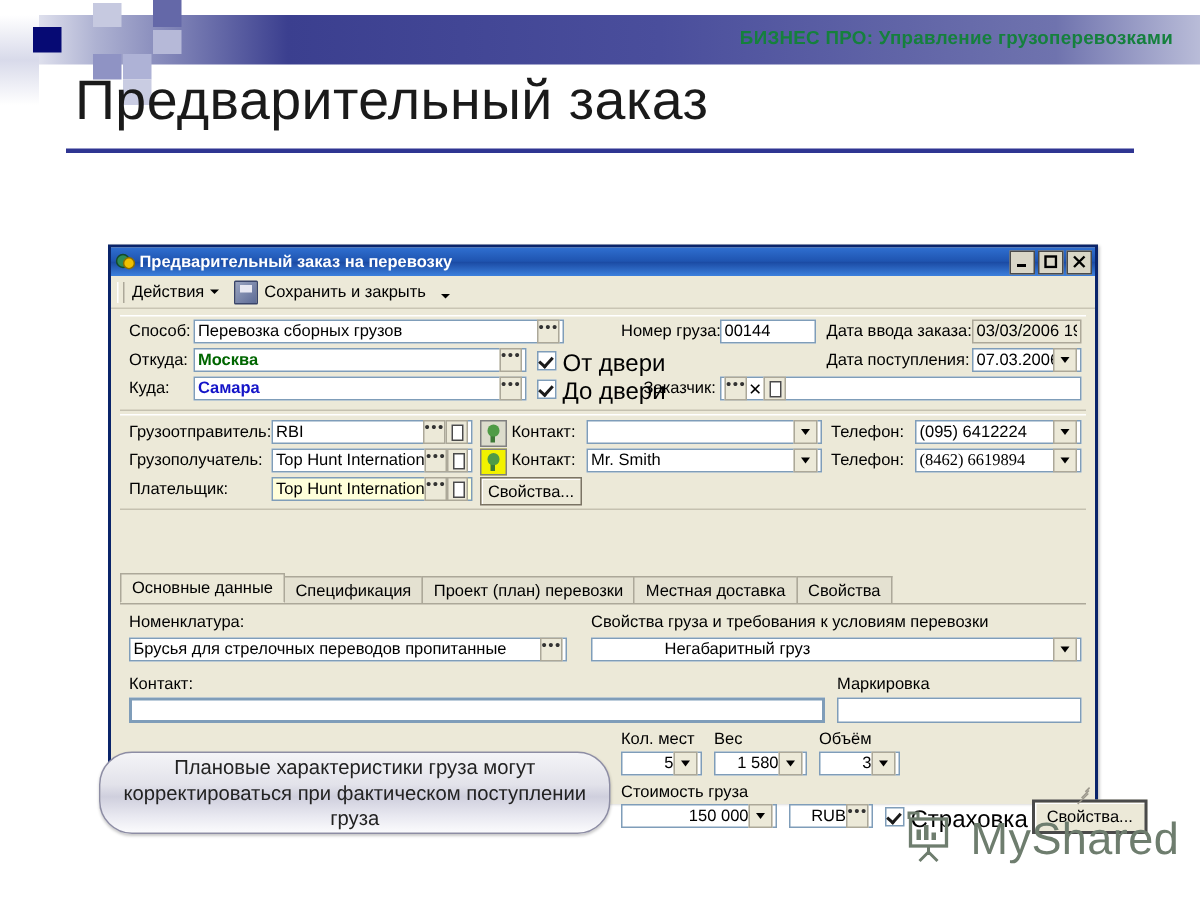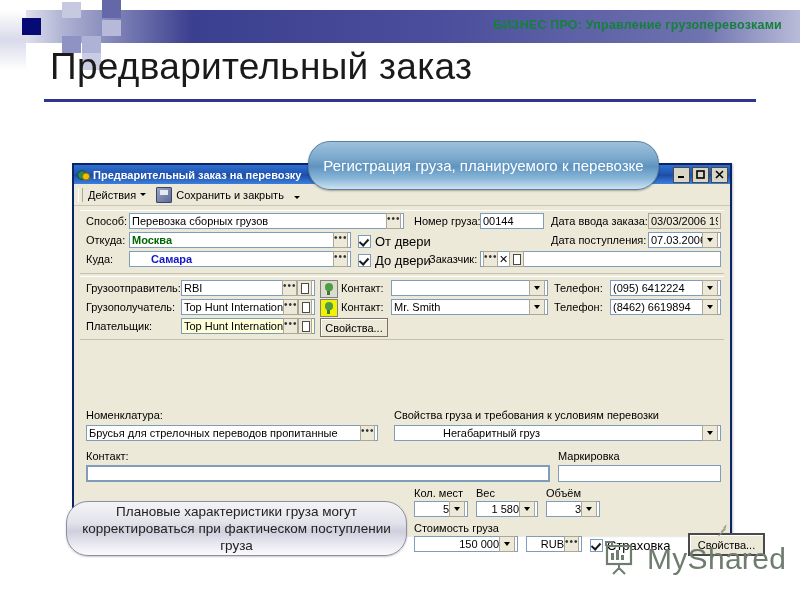--- a/index.html
+++ b/index.html
@@ -49,32 +49,32 @@
   .client{position:relative;padding:0;background:#ece9d8;height:330px;}
 
   
   .lbl{font-size:11px;color:#000;white-space:nowrap;}
   .fld{background:#fff;border:1px solid #7f9db9;height:16px;box-sizing:border-box;
     display:flex;align-items:center;font-size:11px;color:#000;padding:0 2px;position:relative;}
   .fld.ro{background:#ece9d8;border:1px solid #aca899;}
   .fld.hl{background:#ffffda;border:1px solid #7f9db9;}
   .fval{flex:1 1 auto;overflow:hidden;white-space:nowrap;}
   .fval.green{color:#006600;font-weight:bold;}
-  .fval.blue{color:#1414c8;font-weight:bold;margin-left:19px;}
+  .fval.blue{color:#1414c8;font-weight:bold;}
   .fval.right{text-align:right;}
   .dots{flex:0 0 auto;width:13px;height:14px;background:#ece9d8;border:1px solid #aca899;
     font-size:10px;line-height:9px;text-align:center;color:#333;letter-spacing:1px;overflow:hidden;}
   .ddarrow{flex:0 0 auto;width:14px;height:14px;background:#ece9d8;border:1px solid #aca899;
     display:flex;align-items:center;justify-content:center;}
   .ddarrow i{width:0;height:0;border-left:3px solid transparent;border-right:3px solid transparent;border-top:4px solid #000;display:block;}
   .bookico{width:13px;height:14px;background:#ece9d8;border:1px solid #aca899;position:relative;}
   .bookico:after{content:"";position:absolute;left:3px;top:2px;width:6px;height:9px;border:1px solid #4a4a4a;background:#fff;}
   .xbtn{font-size:11px;font-weight:bold;color:#000;width:11px;text-align:center;}
 
-  .chk{display:flex;align-items:center;gap:4px;font-size:13px;white-space:nowrap;}
+  .chk{display:flex;align-items:flex-start;gap:4px;font-size:16px;white-space:nowrap;}
   .box{width:11px;height:11px;background:#fff;border:1px solid #7f9db9;position:relative;flex:0 0 auto;}
   .box.on:after{content:"";position:absolute;left:2px;top:1px;width:4px;height:7px;border:solid #1a1a1a;border-width:0 2px 2px 0;transform:rotate(42deg);}
 
   .person{width:16px;height:16px;border:1px solid #808080;background:#dcdccc;position:relative;flex:0 0 auto;}
   .person.y{background:#f2f200;}
   .person:after{content:"";position:absolute;left:4px;top:2px;width:8px;height:8px;border-radius:50% 50% 45% 45%;background:#4f9b46;}
   .person:before{content:"";position:absolute;left:6px;top:9px;width:3px;height:5px;background:#3d7a37;}
 
   .btn{background:#ece9d8;border:1px solid #7a7364;box-shadow:inset 1px 1px 0 #fff;
     font-size:11px;color:#000;display:flex;align-items:center;justify-content:center;white-space:nowrap;}
@@ -164,21 +164,21 @@
         <span>Сохранить и закрыть</span>
       </span>
       <span class="caret" style="margin-top:6px"></span>
     </div>
 
     <div class="client">
 
       <div class="group" style="top:4px;height:62px;"></div>
 
       <div style="position:absolute;left:12px;top:9px;" class="lbl">Способ:</div>
-      <div class="fld" style="position:absolute;left:55px;top:7px;width:275px;">
+      <div class="fld" style="position:absolute;left:55px;top:7px;width:247px;">
         <span class="fval">Перевозка сборных грузов</span>
         <span class="dots">•••</span>
       </div>
       <div style="position:absolute;left:340px;top:9px;" class="lbl">Номер груза:</div>
       <div class="fld" style="position:absolute;left:406px;top:7px;width:64px;">
         <span class="fval">00144</span>
       </div>
       <div style="position:absolute;left:477px;top:9px;" class="lbl">Дата ввода заказа:</div>
       <div class="fld ro" style="position:absolute;left:574px;top:7px;width:73px;">
         <span class="fval">03/03/2006 19:14</span>
@@ -249,35 +249,52 @@
       </div>
       <span class="person y" style="position:absolute;left:246px;top:93px;"></span>
       <div style="position:absolute;left:267px;top:95px;" class="lbl">Контакт:</div>
       <div class="fld" style="position:absolute;left:317px;top:93px;width:157px;">
         <span class="fval">Mr. Smith</span>
         <span class="ddarrow">
             <i></i>
           </span>
       </div>
       <div style="position:absolute;left:480px;top:95px;" class="lbl">Телефон:</div>
-      <div class="fld" style="position:absolute;left:536px;top:93px;width:111px;">
+      <div class="fld" style="position:absolute;left:536px;top:93px;width:111px;font-family:Liberation Serif, serif;">
         <span class="fval">(8462) 6619894</span>
         <span class="ddarrow">
             <i></i>
           </span>
       </div>
 
       <div style="position:absolute;left:12px;top:114px;" class="lbl">Плательщик:</div>
       <div class="fld hl" style="position:absolute;left:107px;top:112px;width:134px;">
         <span class="fval">Top Hunt International</span>
         <span class="dots">•••</span>
         <span class="bookico"></span>
       </div>
       <div class="btn" style="position:absolute;left:246px;top:112px;width:66px;height:17px;">Свойства...</div>
 
+      <div class="tabstrip">
+        <div class="tab sel">
+            <span>Основные данные</span>
+          </div>
+        <div class="tab">
+            <span>Спецификация</span>
+          </div>
+        <div class="tab">
+            <span>Проект (план) перевозки</span>
+          </div>
+        <div class="tab">
+            <span>Местная доставка</span>
+          </div>
+        <div class="tab">
+            <span>Свойства</span>
+          </div>
+      </div>
 
       <div style="position:absolute;left:12px;top:203px;" class="lbl">Номенклатура:</div>
       <div class="fld" style="position:absolute;left:12px;top:219px;width:292px;">
         <span class="fval">Брусья для стрелочных переводов пропитанные</span>
         <span class="dots">•••</span>
       </div>
       <div style="position:absolute;left:320px;top:203px;" class="lbl">Свойства груза и требования к условиям перевозки</div>
       <div class="fld" style="position:absolute;left:320px;top:219px;width:327px;padding-left:48px;">
         <span class="fval">Негабаритный груз</span>
         <span class="ddarrow">
@@ -334,21 +351,20 @@
       <div class="btn strong" style="position:absolute;left:614px;top:327px;width:73px;height:19px;">Свойства...</div>
 
       <div class="grip">
         <i style="width:10px;height:1px;bottom:1px;transform:rotate(-45deg);right:0;"></i>
         <i style="width:7px;height:1px;bottom:4px;transform:rotate(-45deg);right:0;"></i>
         <i style="width:4px;height:1px;bottom:7px;transform:rotate(-45deg);right:0;"></i>
       </div>
     </div>
   </div>
 
-  <div class="callout top">Регистрация груза, планируемого к перевозке</div>
   <div class="callout bottom">Плановые характеристики груза могут корректироваться при фактическом поступлении груза</div>
 
   <div class="ms">
     <span>
       <svg width="40" height="40" viewBox="0 0 40 40">
         <rect x="7" y="9" width="24" height="18" fill="none" stroke="#6e7d6e" stroke-width="2.2"></rect>
         <rect x="11" y="16" width="3" height="7" fill="#6e7d6e"></rect>
         <rect x="16" y="13" width="3" height="10" fill="#6e7d6e"></rect>
         <rect x="21" y="18" width="3" height="5" fill="#6e7d6e"></rect>
         <path d="M6 9 L6 5 L12 5 L12 9" fill="none" stroke="#6e7d6e" stroke-width="2"></path>

